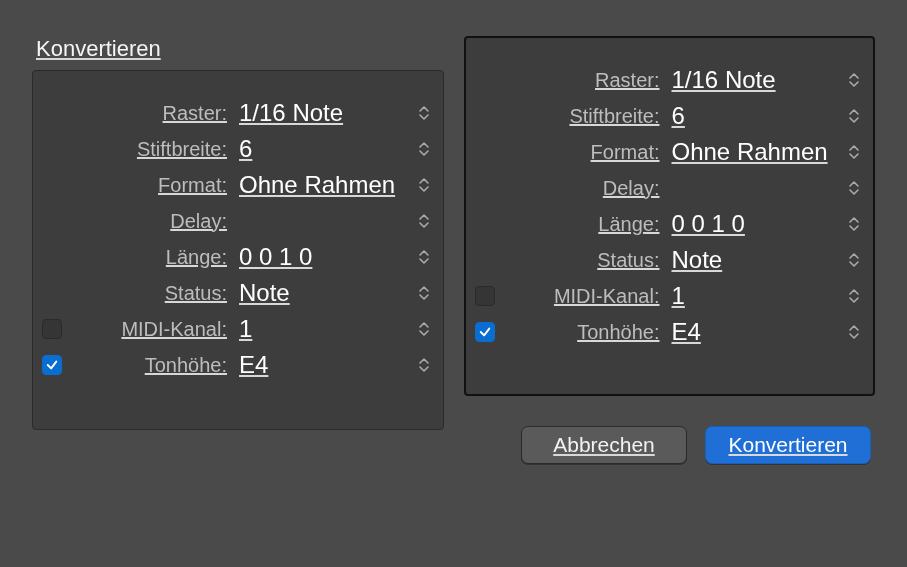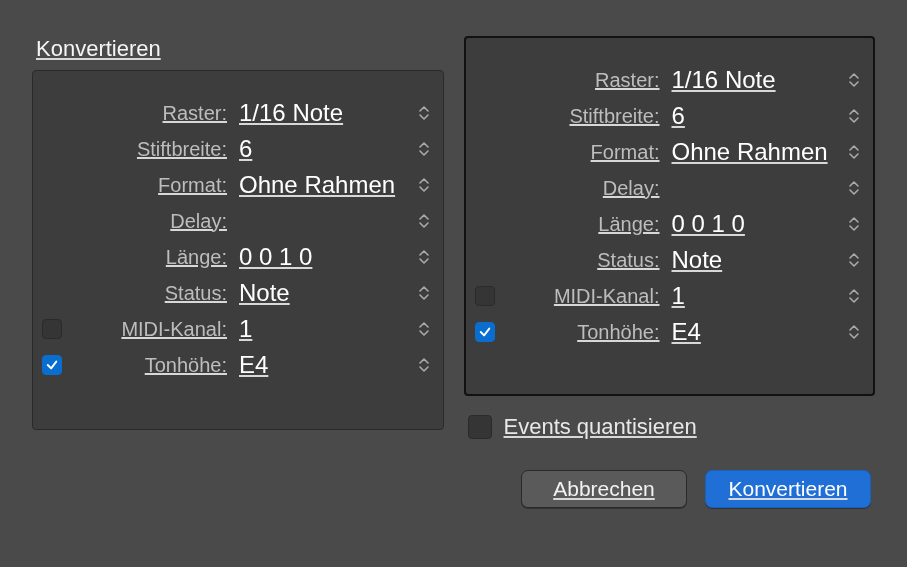--- a/index.html
+++ b/index.html
@@ -332,26 +332,20 @@
             <div class="value">E4</div>
             <div class="stepper">
               <svg width="12" height="16" viewBox="0 0 12 16">
                 <path d="M2 6 L6 2 L10 6" stroke="#aaa" stroke-width="1.6" fill="none" stroke-linecap="round" stroke-linejoin="round"></path>
                 <path d="M2 10 L6 14 L10 10" stroke="#aaa" stroke-width="1.6" fill="none" stroke-linecap="round" stroke-linejoin="round"></path>
               </svg>
             </div>
           </div>
         </div>
 
-      <div class="footer-row">
-        <div class="checkbox" id="quant-chk">
-          
-        </div>
-        <div class="quant-label">Events quantisieren</div>
-      </div>
 
       <div class="buttons">
         <div class="btn">Abbrechen</div>
         <div class="btn primary">Konvertieren</div>
       </div>
     </div>
 
   </div>
 </div>
 

